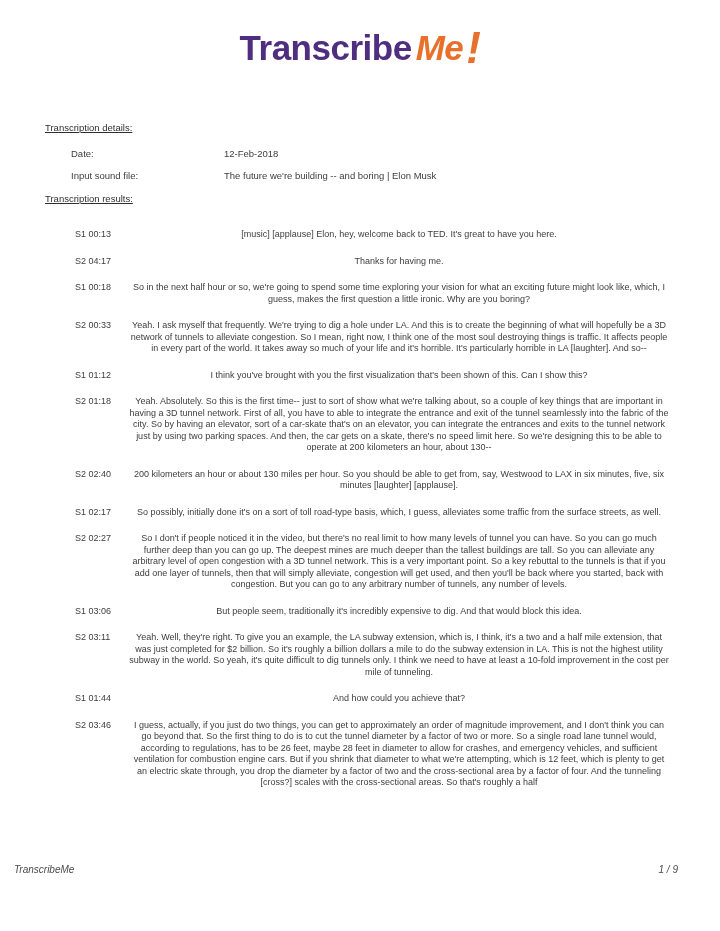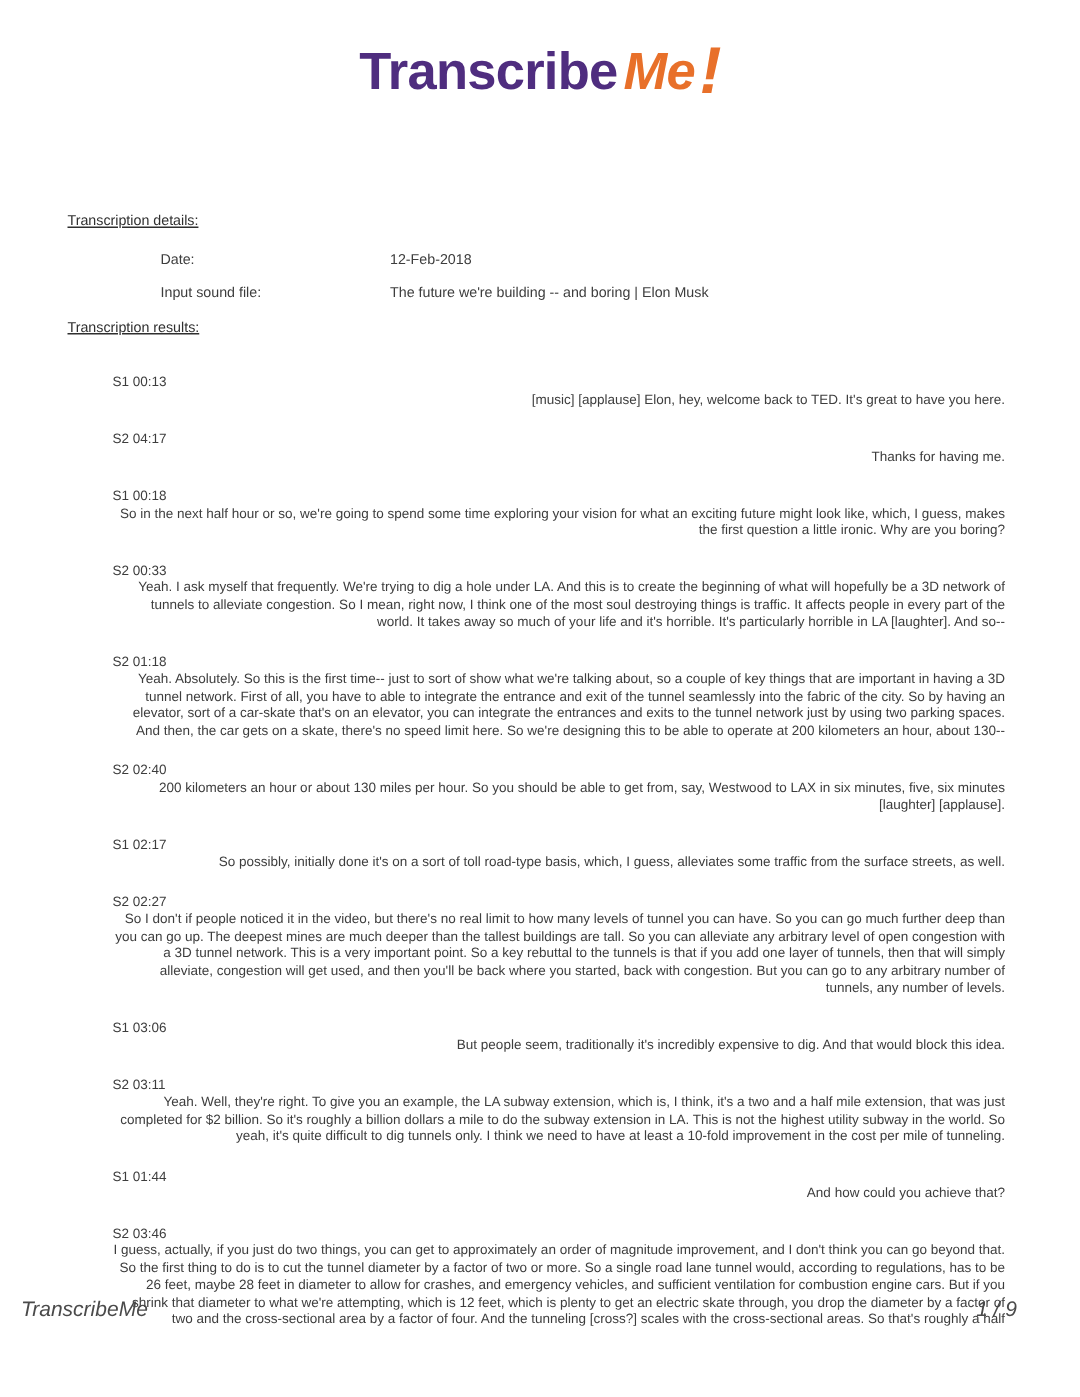--- a/index.html
+++ b/index.html
@@ -30,42 +30,42 @@
   .logo-bang { color: #e8702a; font-style: italic; font-size: 44px; margin-left: 3px; vertical-align: -3px; }
 
   
   .section-heading {
     margin-left: 45px;
     font-size: 9.5px;
     color: #2f2f2f;
     text-decoration: underline;
     line-height: 12px;
   }
-  .details-heading { margin-top: 72px; }
+  .details-heading { margin-top: 52px; }
   .results-heading { margin-top: 11px; }
 
   
   .detail-rows { margin-top: 14px; }
-  .detail-row { display: flex; margin-left: 75px; line-height: 12px; margin-bottom: 10px; padding-left: 32px; }
+  .detail-row { display: flex; margin-left: 39px; line-height: 12px; margin-bottom: 10px; padding-left: 32px; }
   .detail-label { width: 153px; flex-shrink: 0; font-size: 9.5px; }
   .detail-value { font-size: 9.5px; text-align: center; }
 
   
   .transcript { margin: 24px 50px 0 75px; }
-  .entry { display: flex; margin-bottom: 15px; font-size: 9px; line-height: 11.5px; flex-direction: column; }
+  .entry { display: flex; margin-bottom: 15px; font-size: 9px; line-height: 11.5px; }
   .speaker { width: 53px; flex-shrink: 0; white-space: nowrap; }
-  .utterance { flex: 1; text-align: right; }
+  .utterance { flex: 1; text-align: center; }
 
   
   .footer {
     position: absolute;
     left: 14px; right: 42px; top: 864px;
     display: flex;
     justify-content: space-between;
-    font-size: 14px;
+    font-size: 10px;
     color: #4a4a4a;
   }
   .footer-brand { font-style: italic; }
   .footer-page { font-style: italic; }
 </style>
 </head>
 <body>
 
 <div class="page">
 
@@ -99,20 +99,24 @@
     </div>
     <div class="entry">
       <div class="speaker">S1 00:18</div>
       <div class="utterance">So in the next half hour or so, we're going to spend some time exploring your vision for what an exciting future might look like, which, I guess, makes the first question a little ironic. Why are you boring?</div>
     </div>
     <div class="entry">
       <div class="speaker">S2 00:33</div>
       <div class="utterance">Yeah. I ask myself that frequently. We're trying to dig a hole under LA. And this is to create the beginning of what will hopefully be a 3D network of tunnels to alleviate congestion. So I mean, right now, I think one of the most soul destroying things is traffic. It affects people in every part of the world. It takes away so much of your life and it's horrible. It's particularly horrible in LA [laughter]. And so--</div>
     </div>
     <div class="entry">
+      <div class="speaker">S1 01:12</div>
+      <div class="utterance">I think you've brought with you the first visualization that's been shown of this. Can I show this?</div>
+    </div>
+    <div class="entry">
       <div class="speaker">S2 01:18</div>
       <div class="utterance">Yeah. Absolutely. So this is the first time-- just to sort of show what we're talking about, so a couple of key things that are important in having a 3D tunnel network. First of all, you have to able to integrate the entrance and exit of the tunnel seamlessly into the fabric of the city. So by having an elevator, sort of a car-skate that's on an elevator, you can integrate the entrances and exits to the tunnel network just by using two parking spaces. And then, the car gets on a skate, there's no speed limit here. So we're designing this to be able to operate at 200 kilometers an hour, about 130--</div>
     </div>
     <div class="entry">
       <div class="speaker">S2 02:40</div>
       <div class="utterance">200 kilometers an hour or about 130 miles per hour. So you should be able to get from, say, Westwood to LAX in six minutes, five, six minutes [laughter] [applause].</div>
     </div>
     <div class="entry">
       <div class="speaker">S1 02:17</div>
       <div class="utterance">So possibly, initially done it's on a sort of toll road-type basis, which, I guess, alleviates some traffic from the surface streets, as well.</div>

